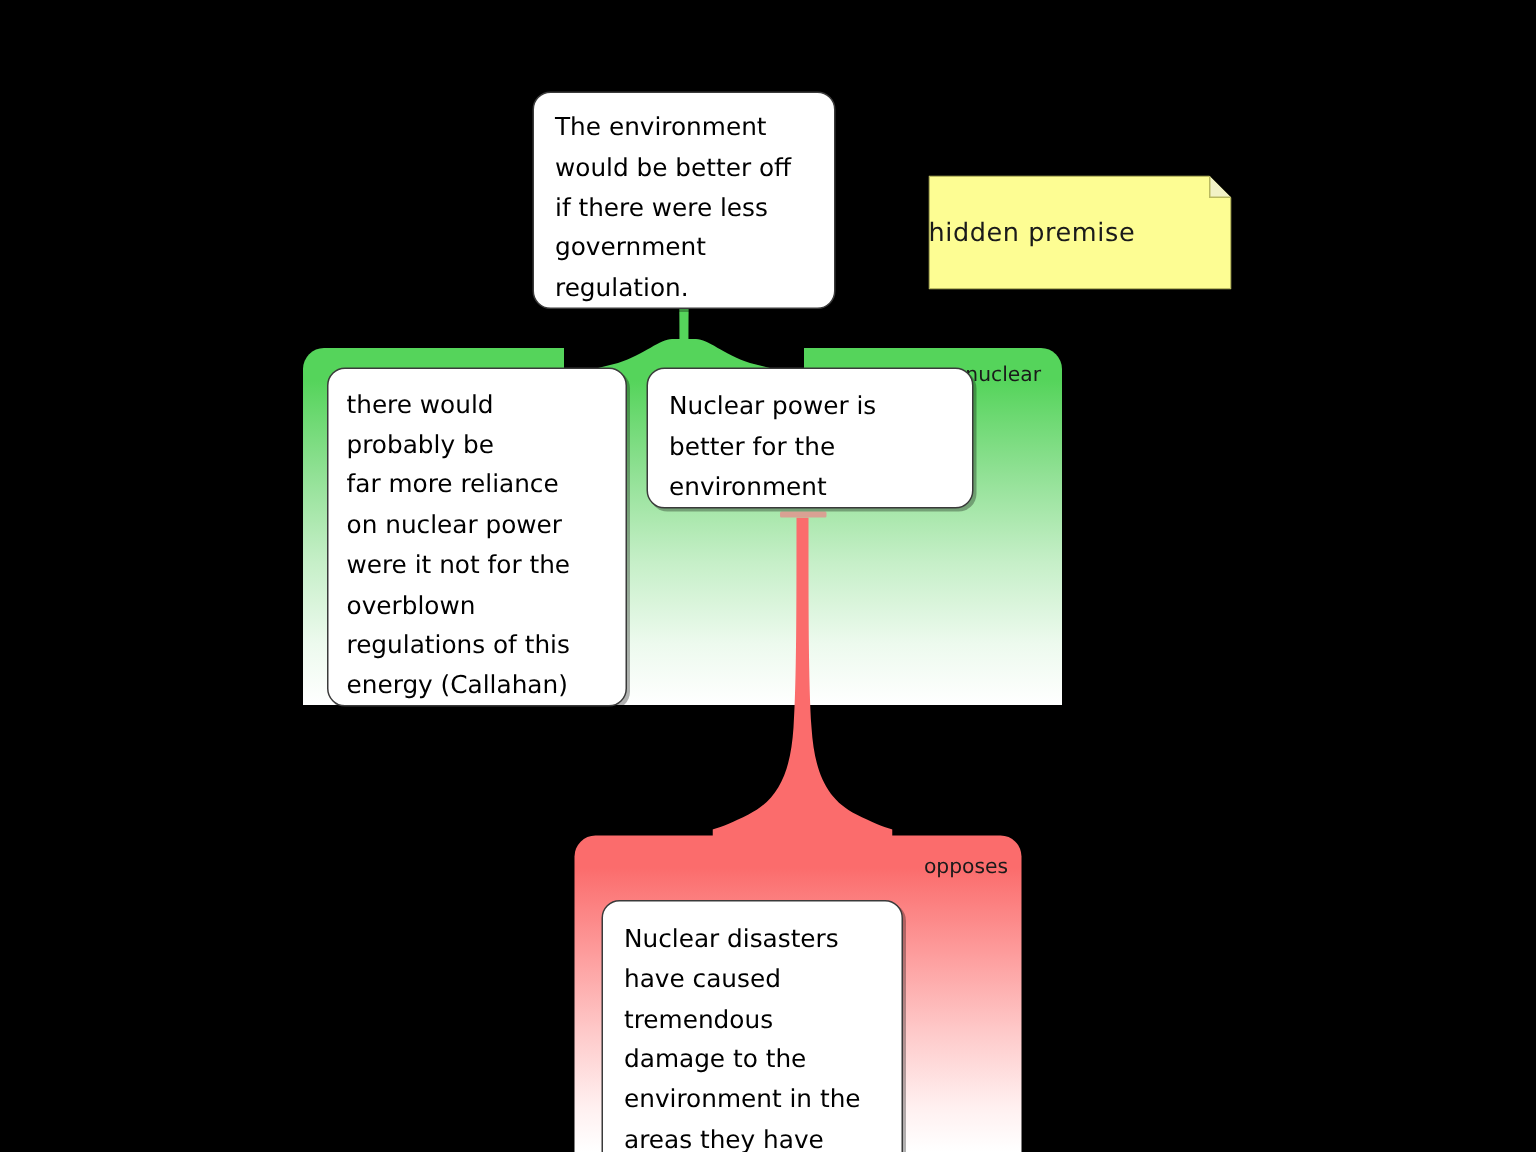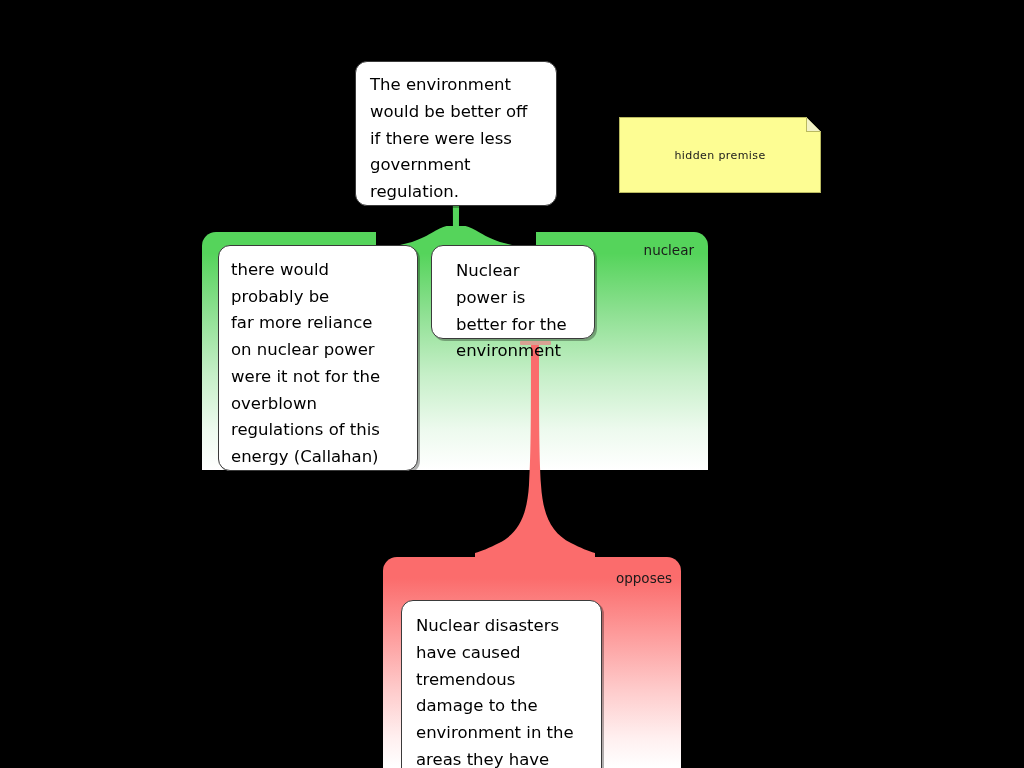--- a/index.html
+++ b/index.html
@@ -81,23 +81,23 @@
     width: 200px;
     height: 226px;
     line-height: 26.7px;
     font-size: 16.5px;
     padding: 11px 12px 8px 12px;
     border-radius: 12px;
   }
   #claim-card {
     left: 431px;
     top: 245px;
-    width: 164px;
+    width: 218px;
     height: 94px;
-    padding: 12px 24px;
+    padding: 12px 14px;
     border-radius: 12px;
   }
 
   
   #oppose-box {
     position: absolute;
     left: 383px;
     top: 557px;
     width: 298px;
     height: 211px;
@@ -165,23 +165,22 @@
     border-bottom: 1px solid #b9b960;
     box-sizing: border-box;
     clip-path: polygon(0 0, 100% 100%, 0 100%);
   }
   #hidden-premise-note .note-text {
     position: absolute;
     left: 0;
     right: 0;
     top: 50%;
     transform: translateY(-46%);
-    text-align: center;
-    font-family: "DejaVu Sans", sans-serif;
-    font-size: 11px;
+    font-family: "DejaVu Sans", sans-serif;
+    font-size: 17px;
     letter-spacing: 0.4px;
     color: #1a1a1a;
   }
 </style>
 </head>
 <body>
 
 <div id="canvas">
 
   <svg class="connector" width="160" height="110" style="left:376px; top:140px;" viewBox="0 0 160 110" preserveAspectRatio="none">

